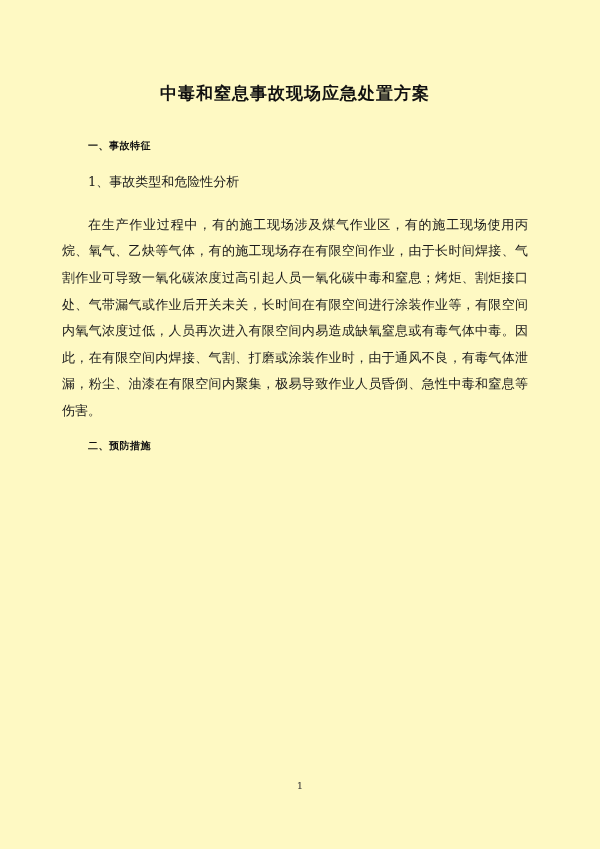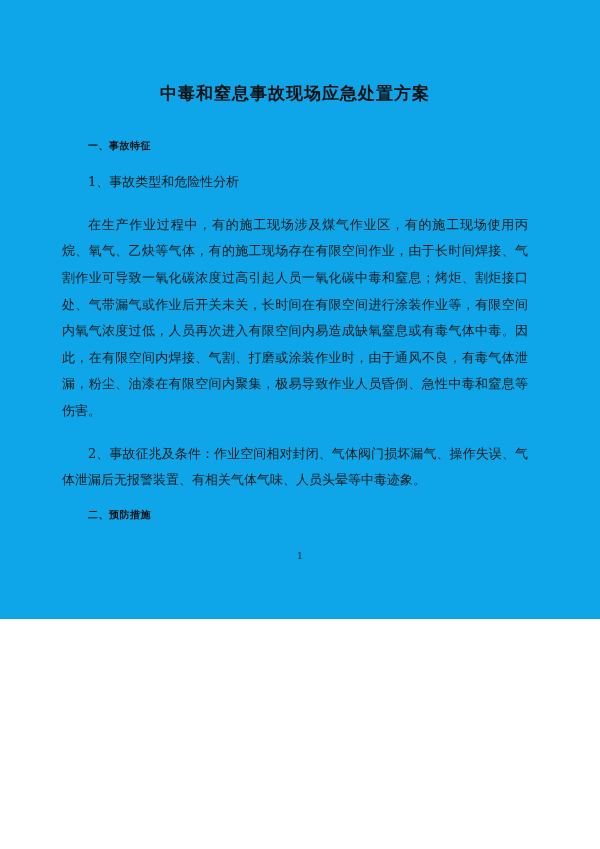--- a/index.html
+++ b/index.html
@@ -10,25 +10,25 @@
   body {
     width: 600px;
     height: 849px;
     font-family: "DejaVu Serif", "Liberation Serif", serif;
     color: #1a1a1a;
     position: relative;
     overflow: hidden;
   }
   .page {
     width: 600px;
-    height: 619px;
+    height: 849px;
     box-sizing: border-box;
     padding: 60px 72px 30px 62px;
     position: relative;
-    background: #0ea5e9;
+    background: #fef9c3;
   }
   .doc-title {
     text-align: center;
     font-size: 17px;
     font-weight: bold;
     letter-spacing: 1px;
     margin-top: 22px;
     margin-bottom: 34px;
     color: #111;
   }
@@ -63,18 +63,17 @@
 </head>
 <body>
 
 <div class="page">
 
   <div class="doc-title">中毒和窒息事故现场应急处置方案</div>
 
   <div class="section-heading">一、事故特征</div>
   <p class="para">1、事故类型和危险性分析</p>
   <p class="para">在生产作业过程中，有的施工现场涉及煤气作业区，有的施工现场使用丙烷、氧气、乙炔等气体，有的施工现场存在有限空间作业，由于长时间焊接、气割作业可导致一氧化碳浓度过高引起人员一氧化碳中毒和窒息；烤炬、割炬接口处、气带漏气或作业后开关未关，长时间在有限空间进行涂装作业等，有限空间内氧气浓度过低，人员再次进入有限空间内易造成缺氧窒息或有毒气体中毒。因此，在有限空间内焊接、气割、打磨或涂装作业时，由于通风不良，有毒气体泄漏，粉尘、油漆在有限空间内聚集，极易导致作业人员昏倒、急性中毒和窒息等伤害。</p>
-  <p class="para">2、事故征兆及条件：作业空间相对封闭、气体阀门损坏漏气、操作失误、气体泄漏后无报警装置、有相关气体气味、人员头晕等中毒迹象。</p>
 
   <div class="section-heading">二、预防措施</div>
 
   <div class="page-number">1</div>
 </div>
 
 </body></html>

